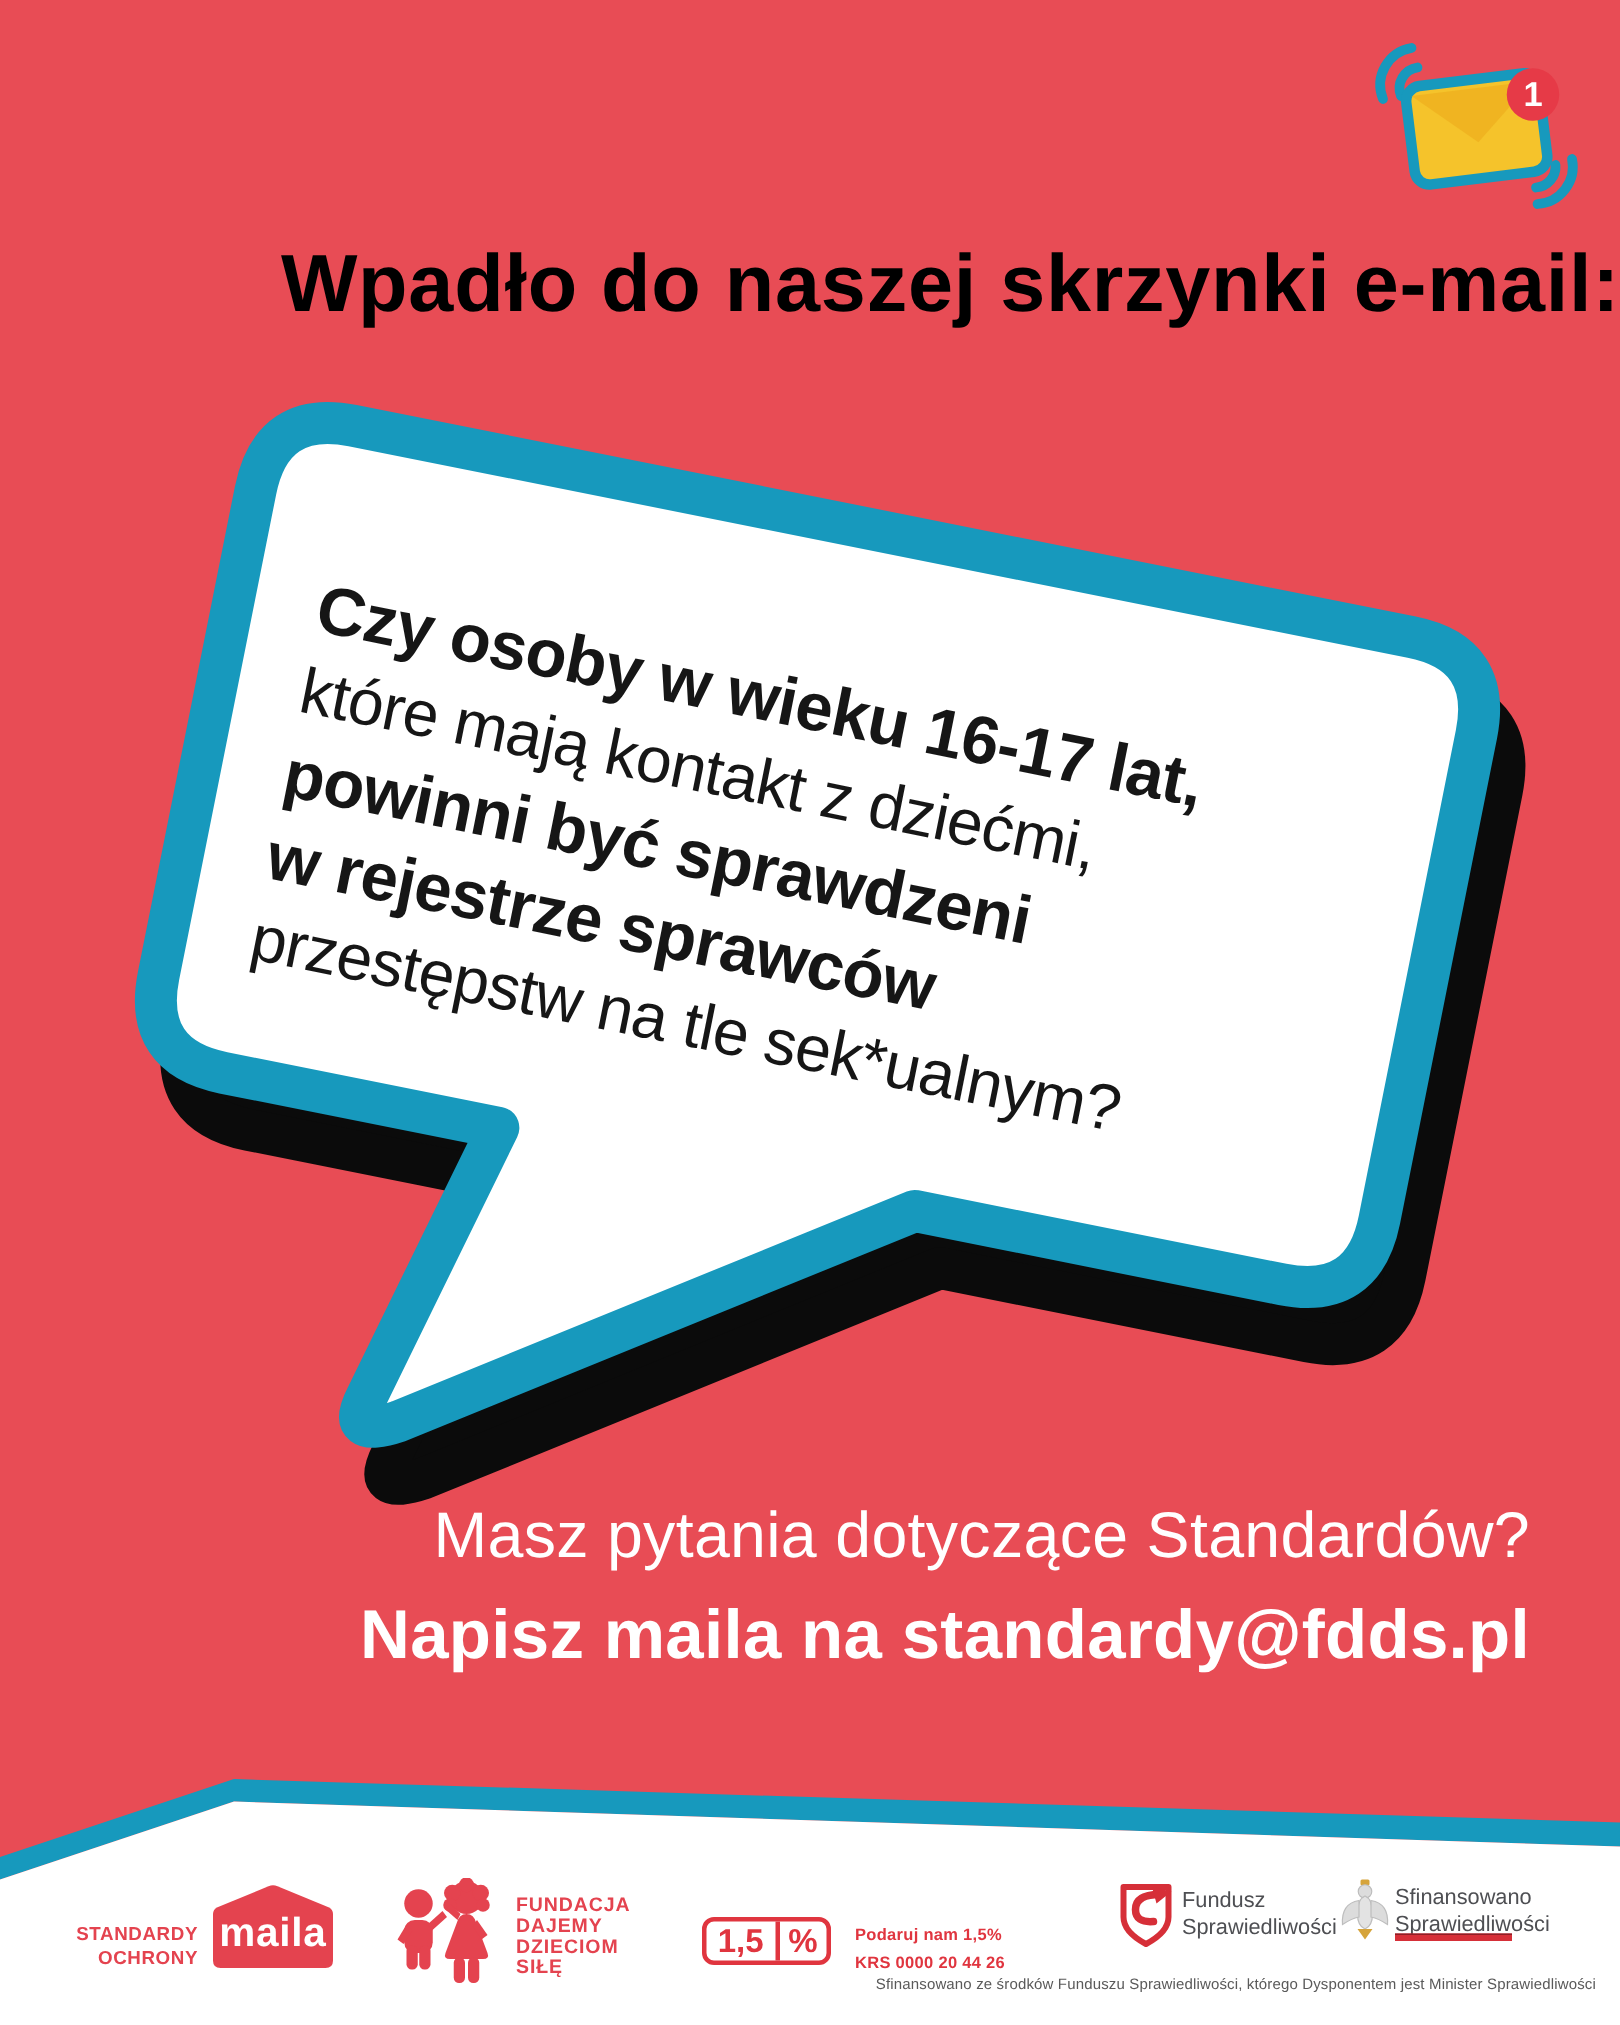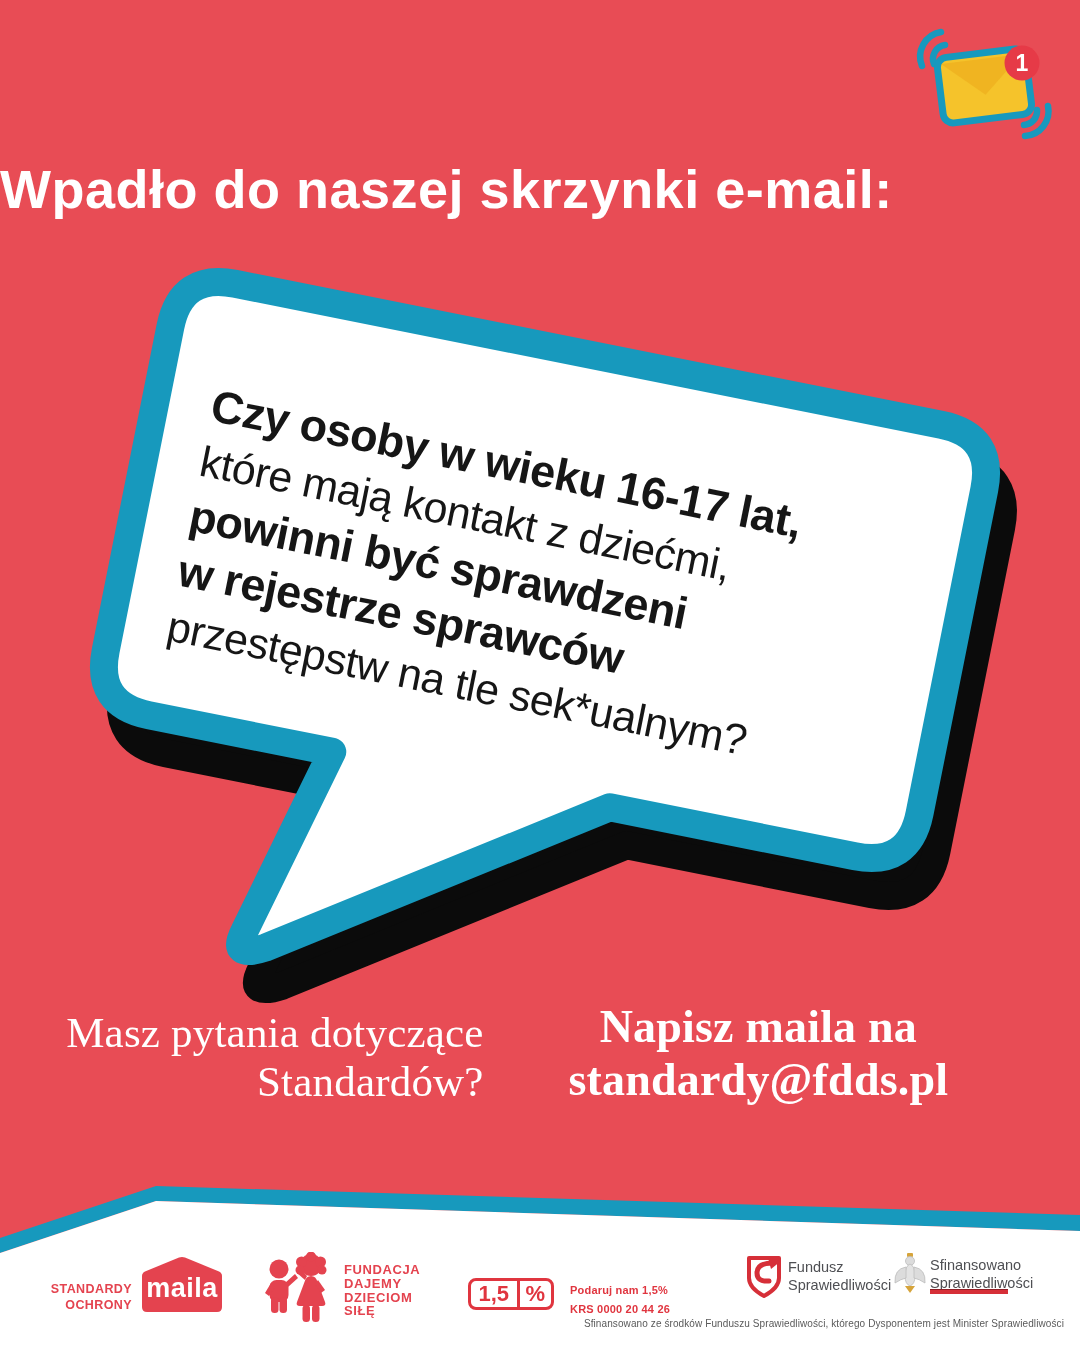--- a/index.html
+++ b/index.html
@@ -6,40 +6,40 @@
   .canvas{
     position:relative;width:1080px;height:1350px;overflow:hidden;
     background:#e84c55;
     font-family:"Liberation Sans","DejaVu Sans",sans-serif;
   }
   svg{display:block;}
   .layer{position:absolute;left:0;top:0;width:1080px;height:1350px;pointer-events:none;}
 
   
   .headline{
-    position:absolute;left:0;top:158px;width:1080px;text-align:left;
-    color:#ffffff;font-size:54px;font-weight:700;letter-spacing:0.5px;z-index:5;
+    position:absolute;left:0;top:158px;width:1080px;text-align:right;
+    color:#000000;font-size:54px;font-weight:700;letter-spacing:0.5px;z-index:5;
   }
 
   
   .bubble-rotor{
     position:absolute;left:0;top:0;width:1080px;height:1350px;
     transform:rotate(11.3deg);transform-origin:545px 570px;z-index:4;
   }
   .bubble-text{
     position:absolute;left:186px;top:446px;width:780px;
     color:#161616;font-size:43px;line-height:56px;font-weight:400;
     letter-spacing:-0.5px;
   }
   .bubble-text .b{font-weight:700;font-size:45px;}
 
   
   .cta{
-    position:absolute;right:60px;top:1000px;display:flex;flex-direction:row;
-    align-items:flex-end;gap:13px;color:#ffffff;z-index:5;text-align:right;font-family:Liberation Serif, serif;
+    position:absolute;right:60px;top:1000px;display:flex;flex-direction:column;
+    align-items:flex-end;gap:13px;color:#ffffff;z-index:5;text-align:right;
   }
   .cta-question{font-size:43px;font-weight:400;letter-spacing:0.2px;}
   .cta-action{font-size:46px;font-weight:700;letter-spacing:0.2px;text-align:center;}
 
   
   .footer-item{position:absolute;z-index:6;}
   .standardy{
     left:50px;top:1281px;width:82px;text-align:right;
     color:#e4434f;font-weight:700;font-size:12.5px;line-height:16px;letter-spacing:0.4px;
   }

